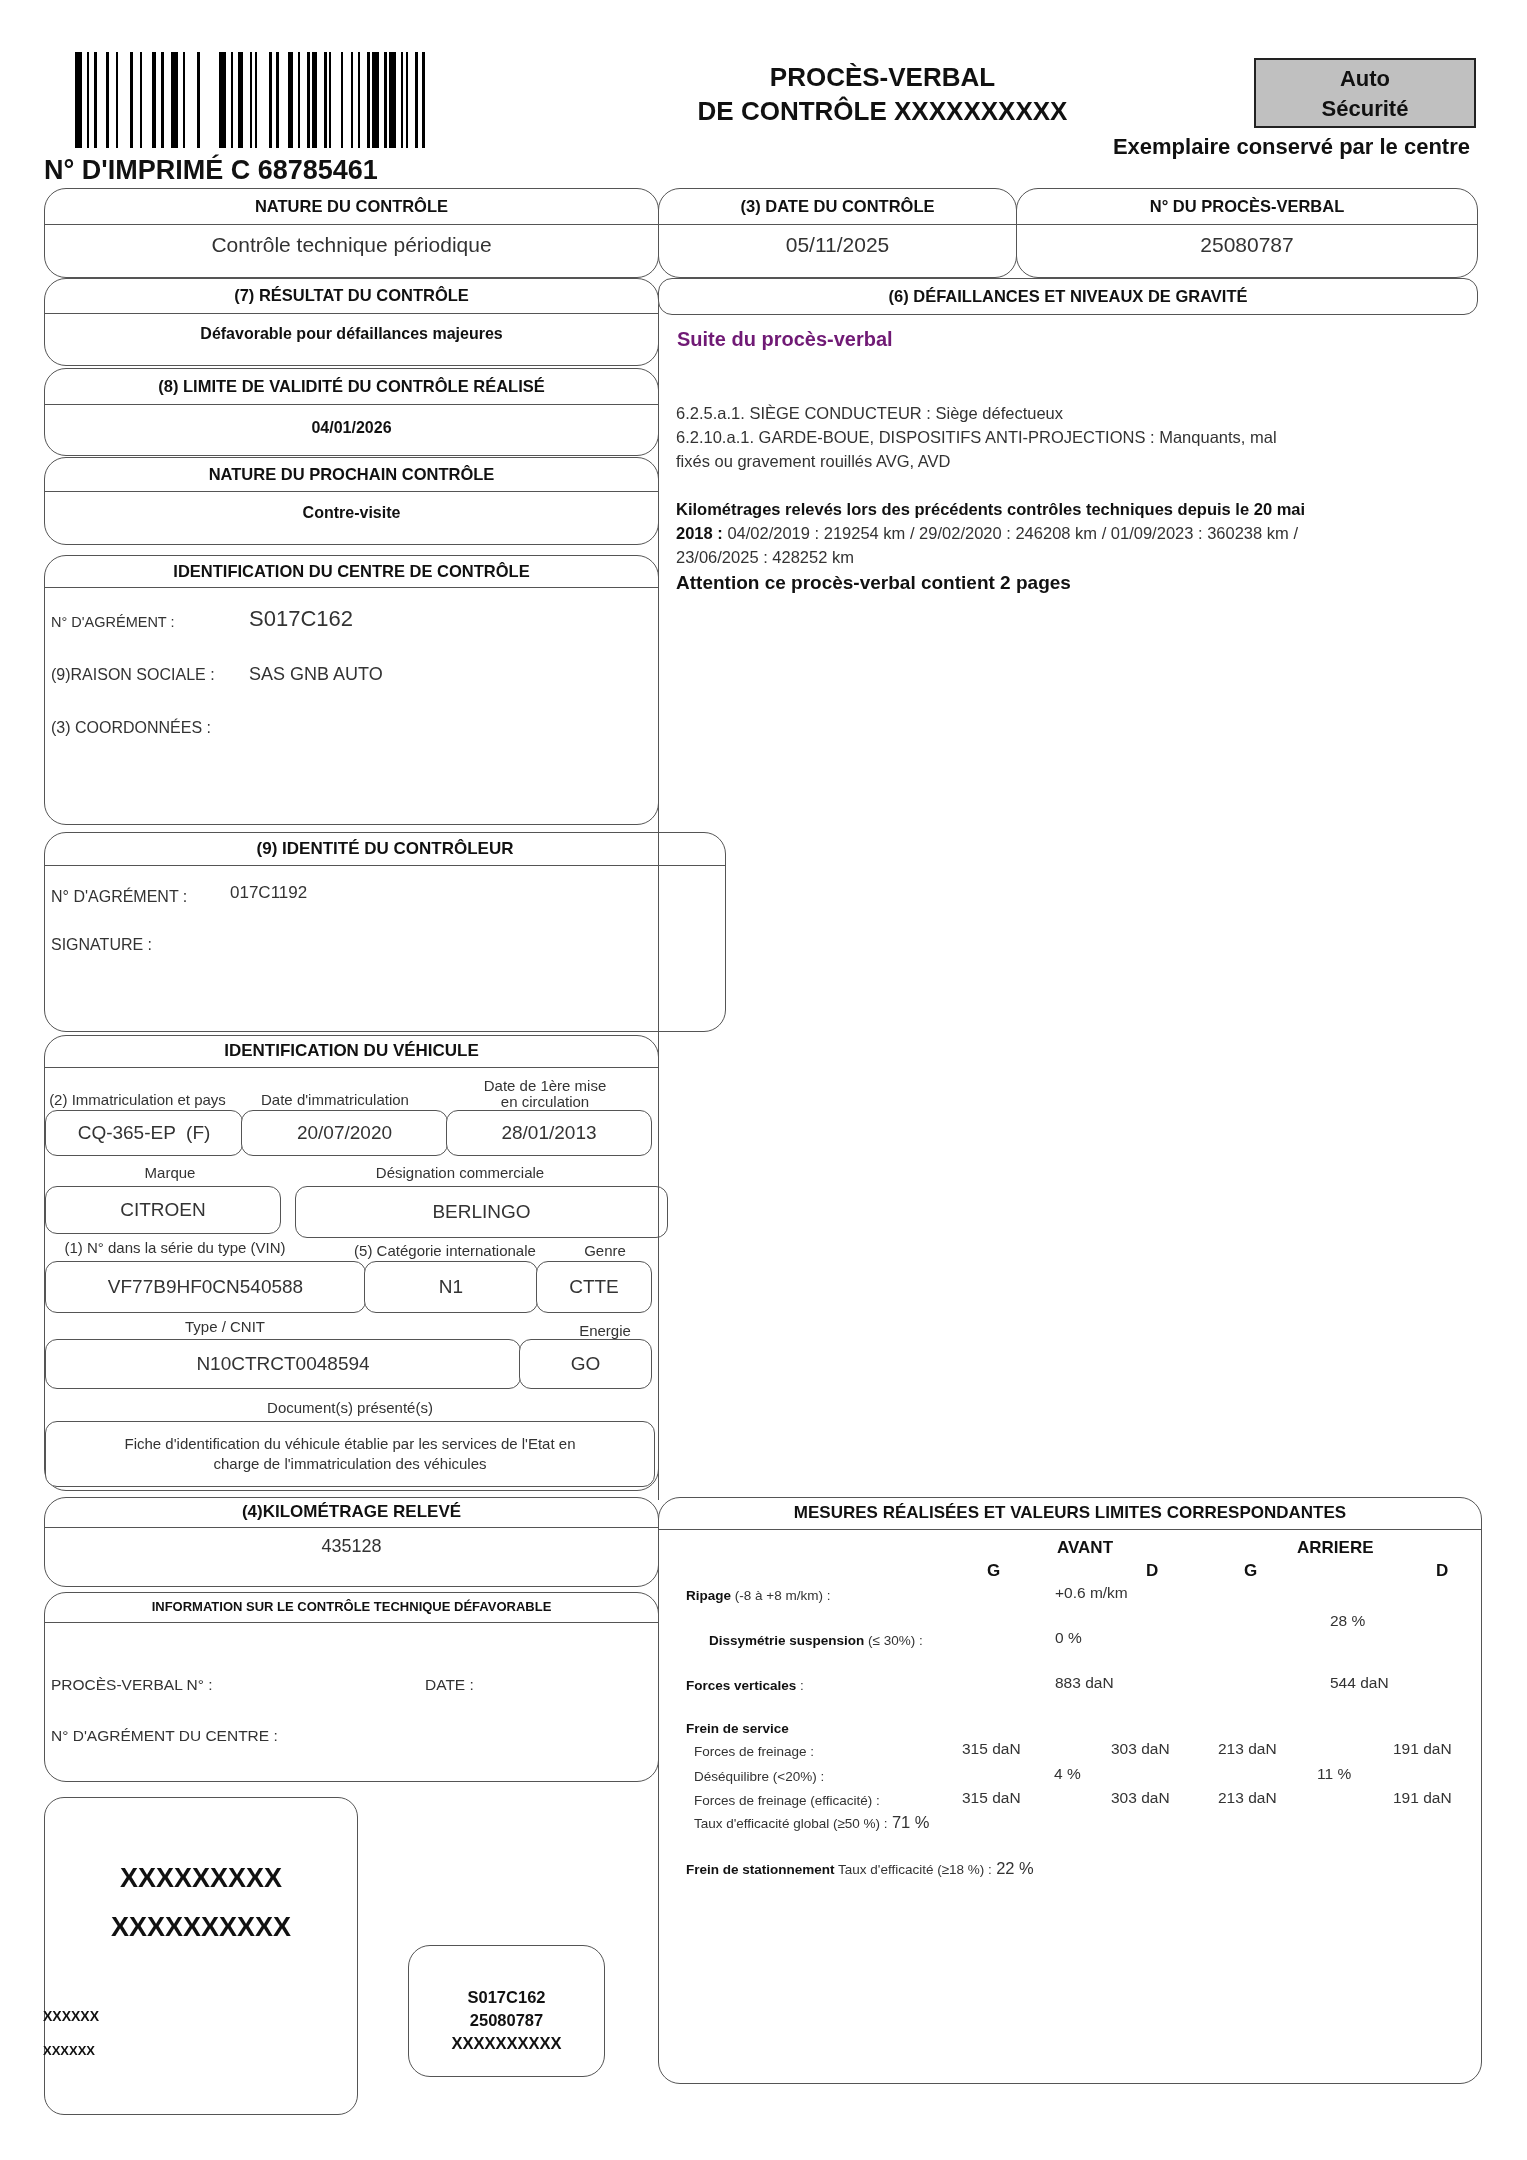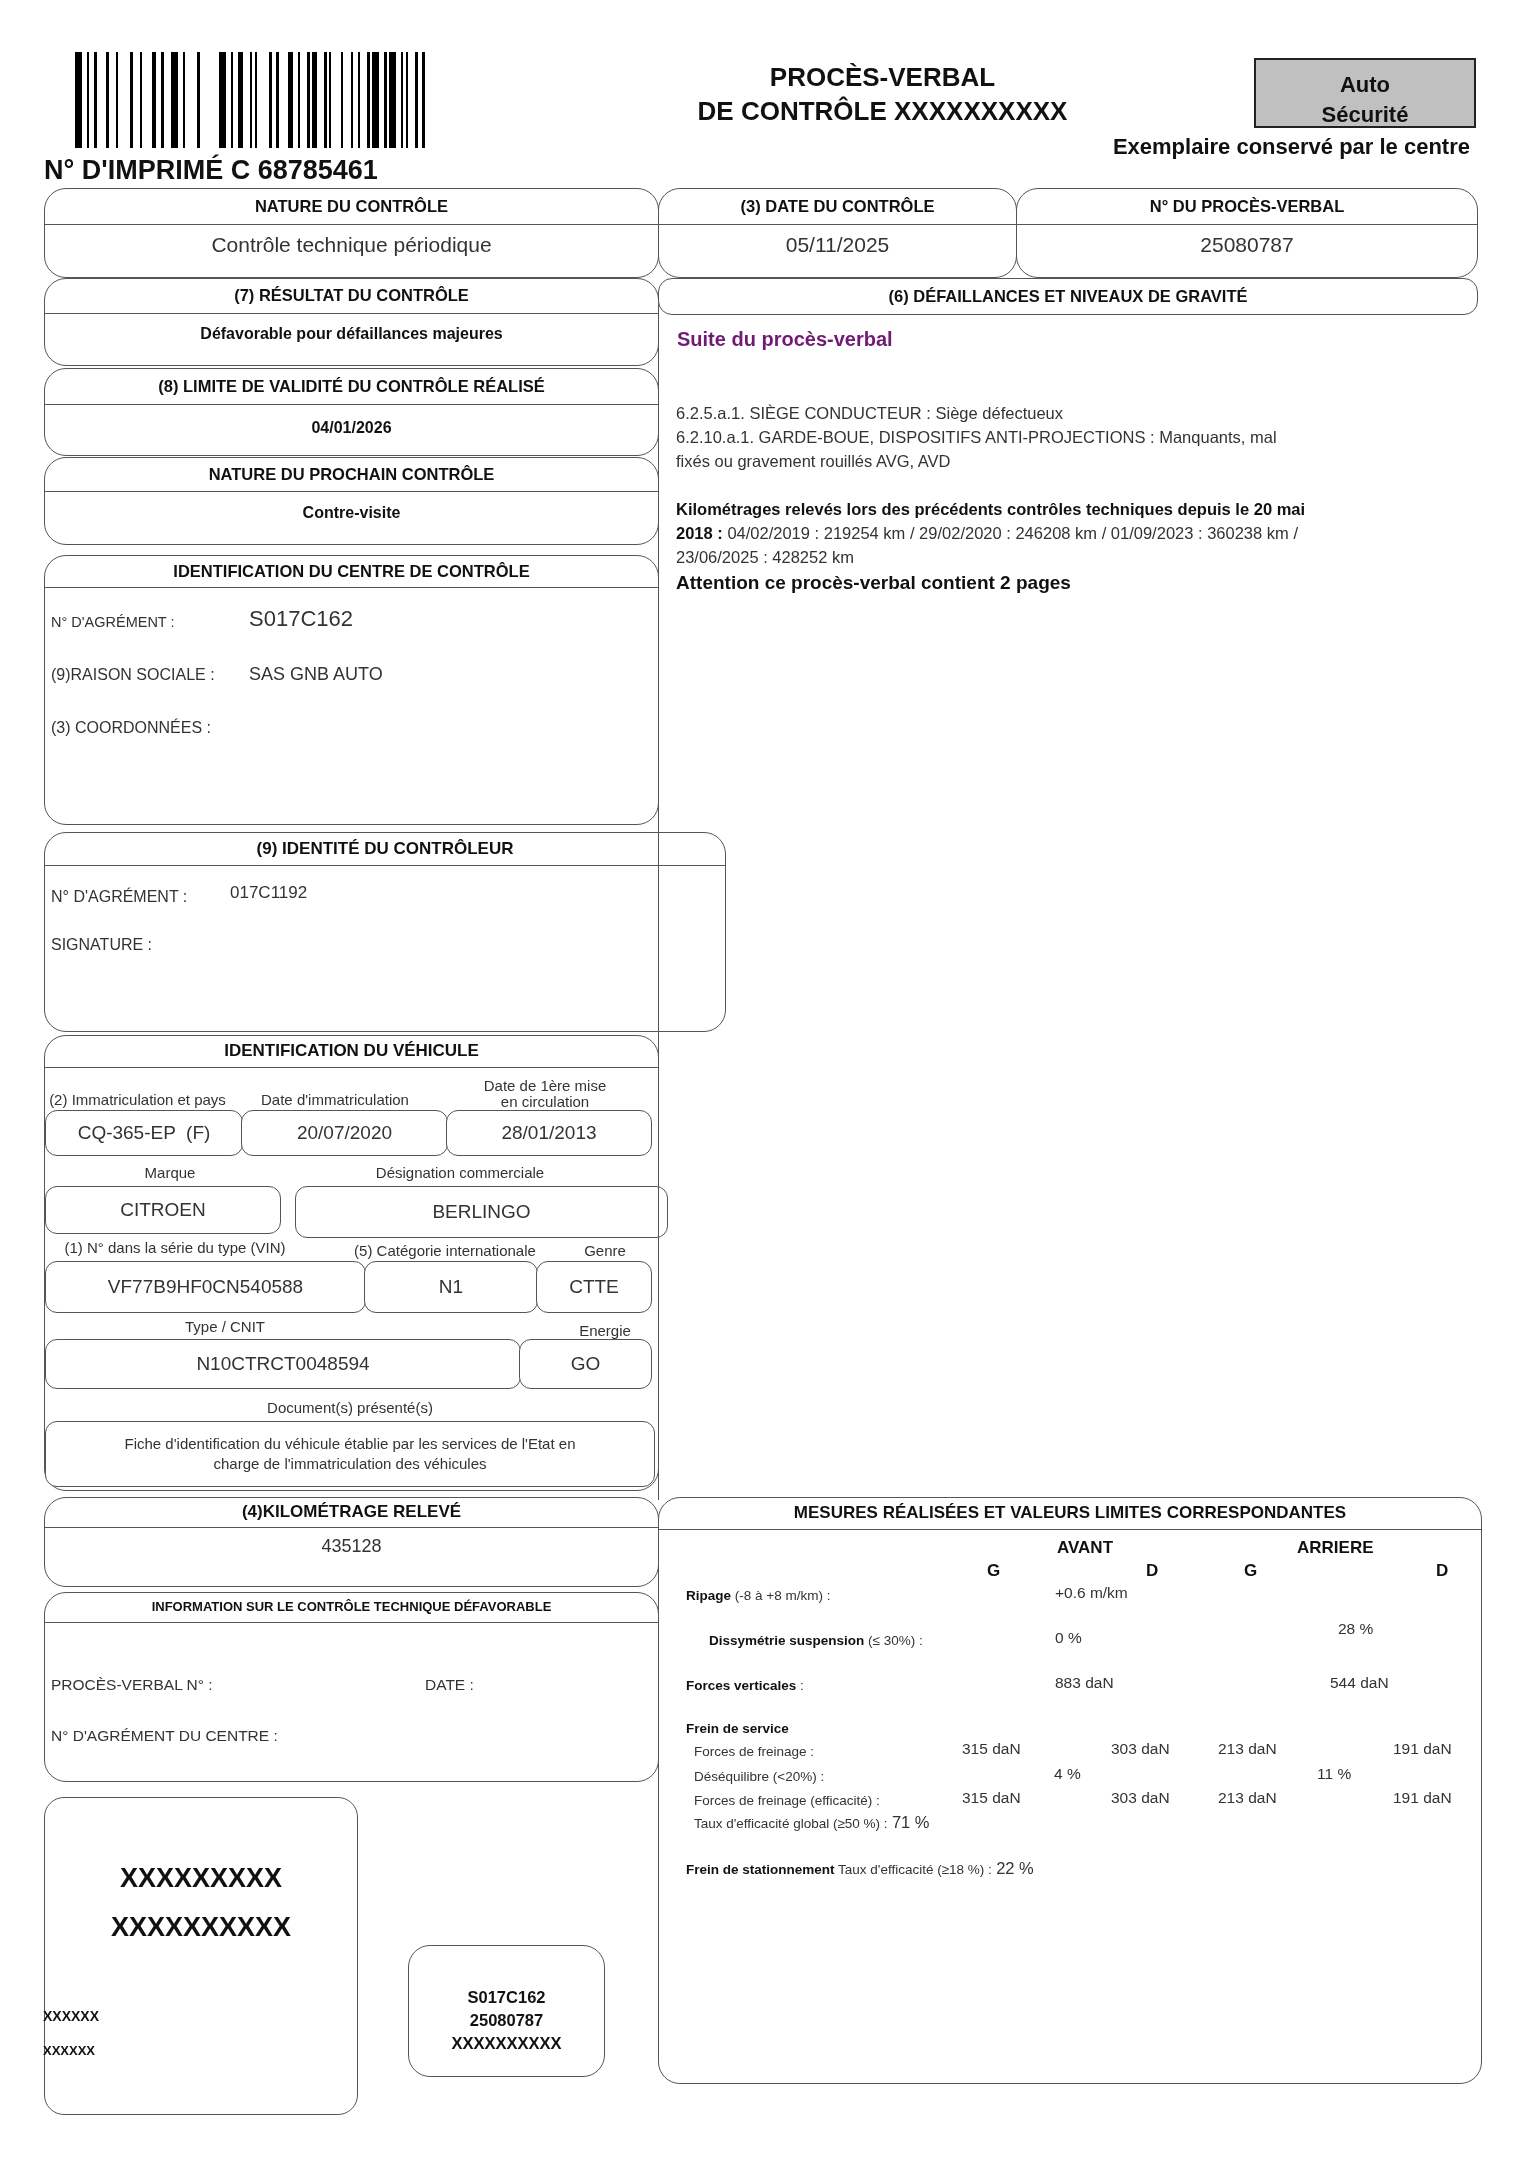--- a/index.html
+++ b/index.html
@@ -97,21 +97,21 @@
     <span style="width: 2.4px; background: rgb(0, 0, 0);"></span>
     <span style="width: 2.4px; background: transparent;"></span>
   </div>
 <div class="abs" style="left:44px; top:155px; font-size:27px; font-weight:bold; color:#111;">N° D'IMPRIMÉ C 68785461</div>
 
 <div class="abs" style="left:660px; top:60px; width:445px; text-align:center; font-weight:bold; font-size:26px; line-height:34px; color:#111;">
   <div>PROCÈS-VERBAL</div>
   <div>DE CONTRÔLE XXXXXXXXXX</div>
 </div>
 
-<div class="abs" style="left:1254px; top:58px; width:222px; height:70px; background:#c0c0c0; border:2.5px solid #222; box-sizing:border-box; text-align:center; font-weight:bold; font-size:22px; line-height:30px; color:#111; padding-top:10px;">
+<div class="abs" style="left:1254px; top:58px; width:222px; height:70px; background:#c0c0c0; border:2.5px solid #222; box-sizing:border-box; text-align:center; font-weight:bold; font-size:22px; line-height:30px; color:#111; padding-top:4px;">
   <div>Auto</div>
   <div>Sécurité</div>
 </div>
 <div class="abs" style="left:1050px; top:134px; width:420px; text-align:right; font-size:22px; font-weight:bold; color:#111;">Exemplaire conservé par le centre</div>
 
 <div class="box" style="left:44px; top:188px; width:615px; height:90px;">
   <div class="hdr" style="height:36px; line-height:34px; font-size:16.5px;">NATURE DU CONTRÔLE</div>
   <div class="val" style="top:44px; font-size:21px; color:#333;">Contrôle technique périodique</div>
 </div>
 <div class="box" style="left:658px; top:188px; width:359px; height:90px;">
@@ -264,21 +264,21 @@
   <div class="mrow" style="left:328px; top:63px; font-weight:bold; color:#111; font-size:17px;">G</div>
   <div class="mrow" style="left:487px; top:63px; font-weight:bold; color:#111; font-size:17px;">D</div>
   <div class="mrow" style="left:585px; top:63px; font-weight:bold; color:#111; font-size:17px;">G</div>
   <div class="mrow" style="left:777px; top:63px; font-weight:bold; color:#111; font-size:17px;">D</div>
 
   <div class="mrow small" style="left:27px; top:90px;"><b>Ripage</b><span> (-8 à +8 m/km) :</span></div>
   <div class="mrow" style="left:396px; top:86px;">+0.6 m/km</div>
 
   <div class="mrow small" style="left:27px; top:135px;padding-left:23px;"><b>Dissymétrie suspension</b><span> (≤ 30%) :</span></div>
   <div class="mrow" style="left:396px; top:131px;">0 %</div>
-  <div class="mrow" style="left:671px; top:122px;margin-left:8px;">28 %</div>
+  <div class="mrow" style="left:671px; top:114px;">28 %</div>
 
   <div class="mrow small" style="left:27px; top:180px;"><b>Forces verticales</b><span> :</span></div>
   <div class="mrow" style="left:396px; top:176px;">883 daN</div>
   <div class="mrow" style="left:671px; top:176px;">544 daN</div>
 
   <div class="mrow small" style="left:27px; top:223px;"><b>Frein de service</b></div>
 
   <div class="mrow small" style="left:35px; top:246px;">Forces de freinage :</div>
   <div class="mrow" style="left:303px; top:242px;">315 daN</div>
   <div class="mrow" style="left:452px; top:242px;">303 daN</div>

